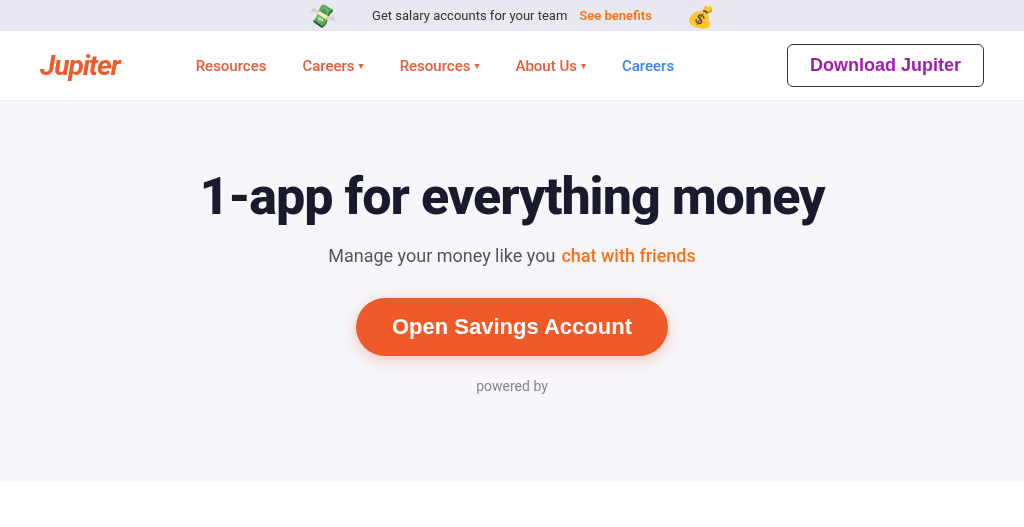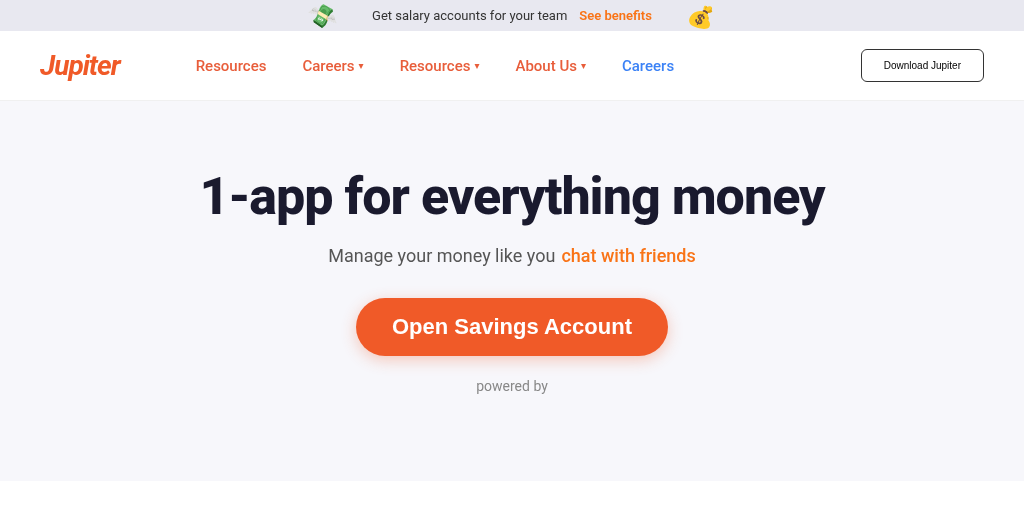--- a/index.html
+++ b/index.html
@@ -85,25 +85,25 @@
       color: #3b82f6;
     }
 
     .nav-actions {
       margin-left: auto;
     }
 
     .btn-download {
       border: 1.5px solid #333;
       background: transparent;
-      color: #000000;
+      color: #a21caf;
       padding: 10px 22px;
       border-radius: 6px;
-      font-size: 10px;
-      font-weight: 400;
+      font-size: 18px;
+      font-weight: 700;
       cursor: pointer;
       white-space: nowrap;
     }
 
     
     .hero {
       background: #f7f7fb;
       min-height: 380px;
       display: flex;
       flex-direction: column;

